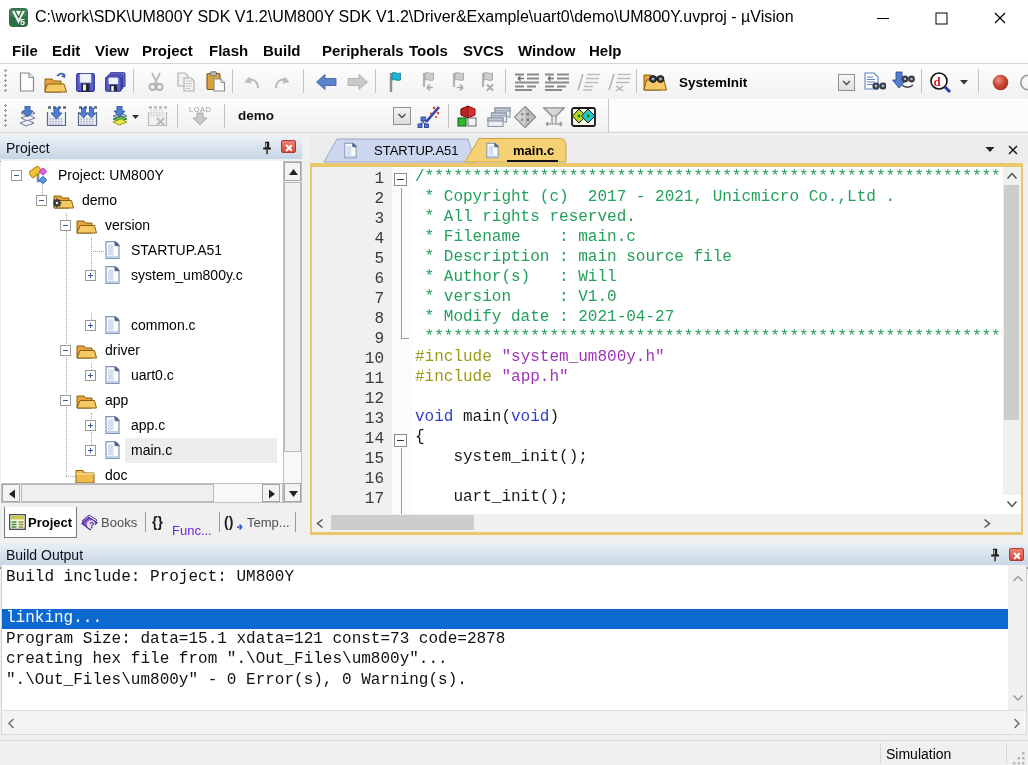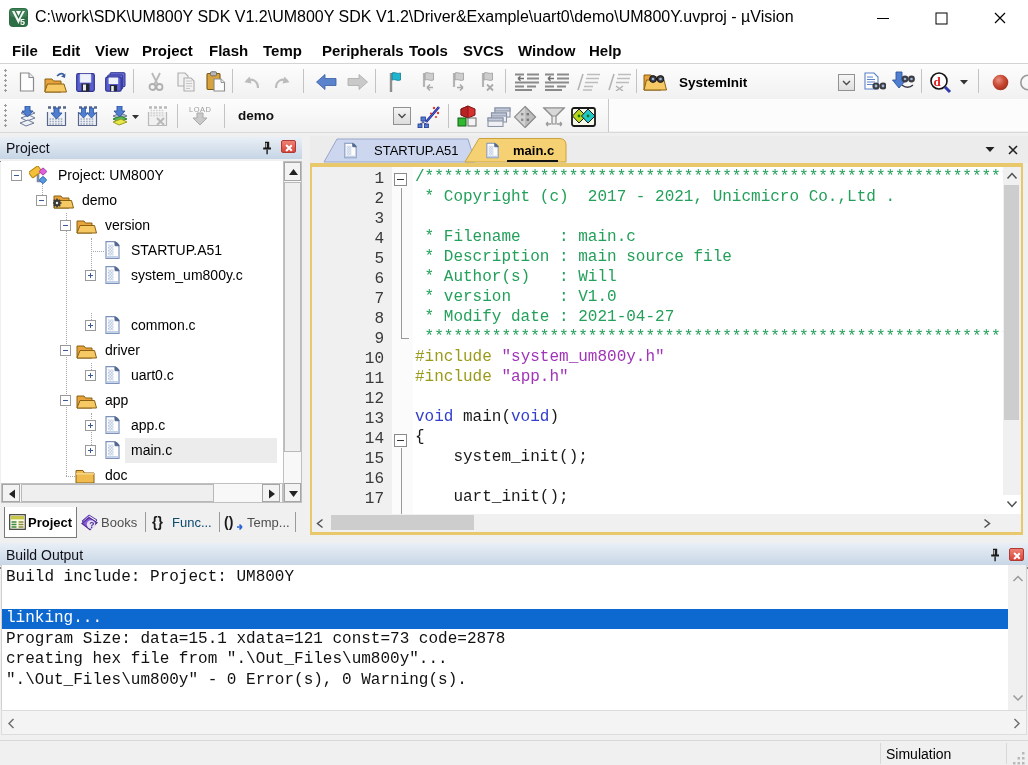--- a/index.html
+++ b/index.html
@@ -95,21 +95,21 @@
         <path d="M3 3 L13 13 M13 3 L3 13" stroke="#000" stroke-width="1.2"></path>
       </svg>
   </div>
 
   <div id="menubar" class="abs">
     <span class="abs menu-item" style="left:12px">File</span>
     <span class="abs menu-item" style="left:52px">Edit</span>
     <span class="abs menu-item" style="left:95px">View</span>
     <span class="abs menu-item" style="left:142px">Project</span>
     <span class="abs menu-item" style="left:209px">Flash</span>
-    <span class="abs menu-item" style="left:263px">Temp</span>
+    <span class="abs menu-item" style="left:263px">Build</span>
     <span class="abs menu-item" style="left:322px">Peripherals</span>
     <span class="abs menu-item" style="left:409px">Tools</span>
     <span class="abs menu-item" style="left:463px">SVCS</span>
     <span class="abs menu-item" style="left:518px">Window</span>
     <span class="abs menu-item" style="left:589px">Help</span>
   </div>
 
   <div id="toolbar1" class="abs">
     <div class="abs grip"></div>
 
@@ -577,21 +577,21 @@
       <svg class="abs" style="left:80px;top:10px" width="19" height="18" viewBox="0 0 19 18">
         <path d="M2 8 L9 2 L17 7 L10 14 Z" fill="#f0f0f8" stroke="#5a3aa8" stroke-width="1"></path>
         <path d="M2 8 L9 2 L9.8 2.5 L3 8.6 Z" fill="#7a4ad0"></path>
         <path d="M2 8.8 L9 3 L17 8 L10 15 Z" fill="#8a5ad8" stroke="#4a2a90" stroke-width="1.2" transform="translate(0,1.6)"></path>
         <circle cx="11" cy="11.5" r="4.2" fill="#e4e0f2"></circle>
         <text x="9.2" y="14.8" font-size="8.5" font-weight="bold" fill="#4a2a90" font-family="Liberation Sans">?</text>
       </svg>
       <span class="abs" style="left:101px;top:12px;color:#4e4e4e">Books</span>
       <div class="abs" style="left:145px;top:9px;width:1px;height:20px;background:#9a9a9a"></div>
       <span class="abs" style="left:152px;top:11px;color:#1a1a1a;font-weight:bold;font-size:14px">{}</span>
-      <span class="abs" style="left:172px;top:12px;color:#0c4a6e">Func...</span>
+      <span class="abs" style="left:172px;top:20px;color:#6d28d9">Func...</span>
       <div class="abs" style="left:219px;top:9px;width:1px;height:20px;background:#9a9a9a"></div>
       <span class="abs" style="left:224px;top:11px;color:#1a1a1a;font-weight:bold;font-size:14px">()</span>
       <svg class="abs" style="left:236px;top:20px" width="10" height="9">
           <path d="M1 4 L6 4 M6 4 L3.5 1.5 M6 4 L3.5 6.5" stroke="#2a62d8" stroke-width="1.6" fill="none" transform="rotate(0)"></path>
         </svg>
       <span class="abs" style="left:247px;top:12px;color:#4e4e4e">Temp...</span>
       <div class="abs" style="left:295px;top:9px;width:1px;height:20px;background:#9a9a9a"></div>
     </div>
   </div>
 
@@ -641,20 +641,21 @@
       <div class="abs" style="left:82px;top:6px;width:13px;height:13px;background:#fff;border:1px solid #8a8a8a"></div>
       <div class="abs" style="left:85px;top:12px;width:7px;height:1.4px;background:#333"></div>
       <div class="abs" style="left:88.5px;top:21px;width:1px;height:150px;background:#9a9a9a"></div>
       <div class="abs" style="left:88.5px;top:171px;width:8px;height:1px;background:#9a9a9a"></div>
       <div class="abs" style="left:82px;top:267px;width:13px;height:13px;background:#fff;border:1px solid #8a8a8a"></div>
       <div class="abs" style="left:85px;top:273px;width:7px;height:1.4px;background:#333"></div>
       <div class="abs" style="left:88.5px;top:281px;width:1px;height:66px;background:#9a9a9a"></div>
 
       <div class="cline cm" style="top:1px">/************************************************************************</div>
       <div class="cline cm" style="top:21px"> * Copyright (c)  2017 - 2021, Unicmicro Co.,Ltd .</div>
+      <div class="cline cm" style="top:41px"> * All rights reserved.</div>
       <div class="cline cm" style="top:61px"> * Filename    : main.c</div>
       <div class="cline cm" style="top:81px"> * Description : main source file</div>
       <div class="cline cm" style="top:101px"> * Author(s)   : Will</div>
       <div class="cline cm" style="top:121px"> * version     : V1.0</div>
       <div class="cline cm" style="top:141px"> * Modify date : 2021-04-27</div>
       <div class="cline cm" style="top:161px"> ************************************************************************</div>
       <div class="cline" style="top:181px"><span class="pp">#include</span> <span class="str">"system_um800y.h"</span></div>
       <div class="cline" style="top:201px"><span class="pp">#include</span> <span class="str">"app.h"</span></div>
       <div class="cline" style="top:241px"><span class="kw">void</span> main(<span class="kw">void</span>)</div>
       <div class="cline" style="top:261px">{</div>

